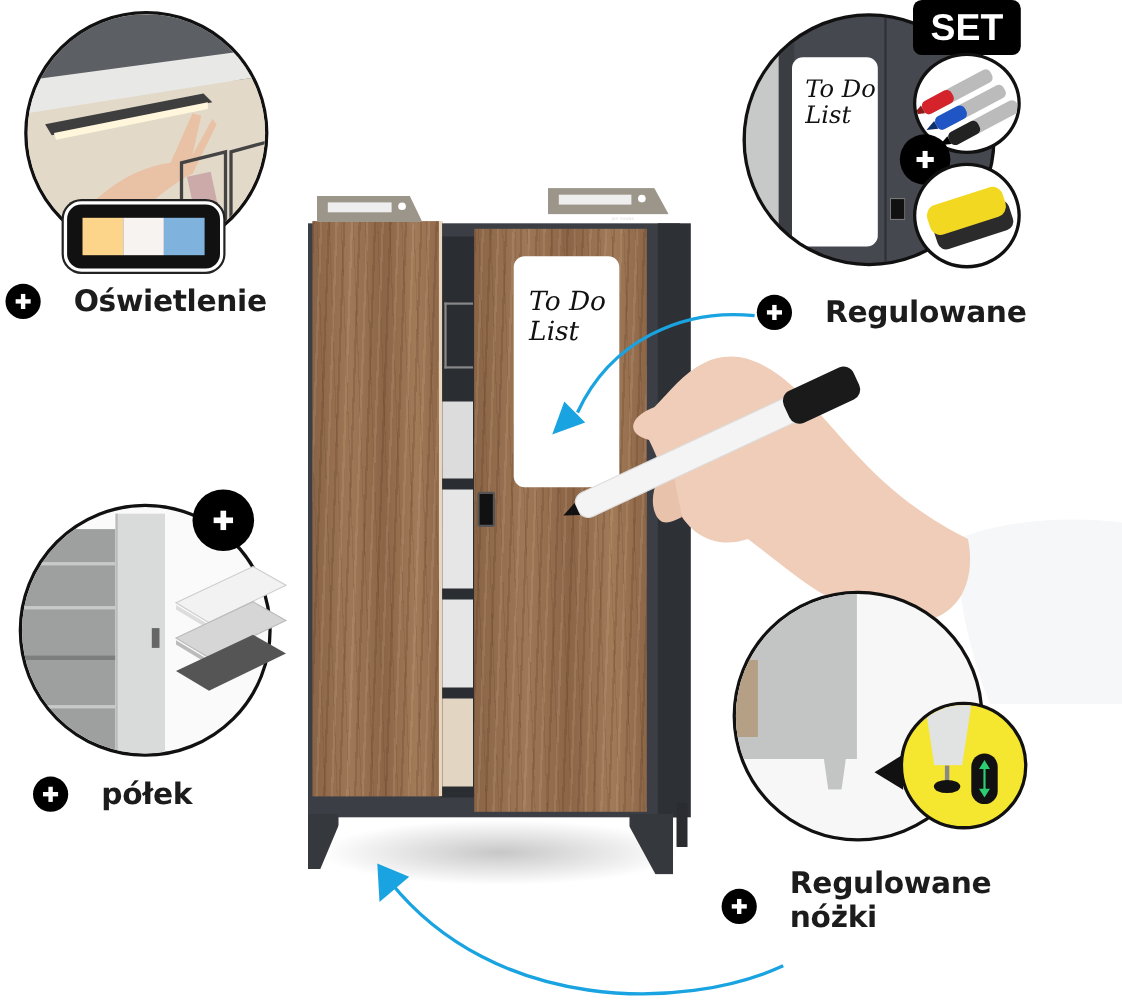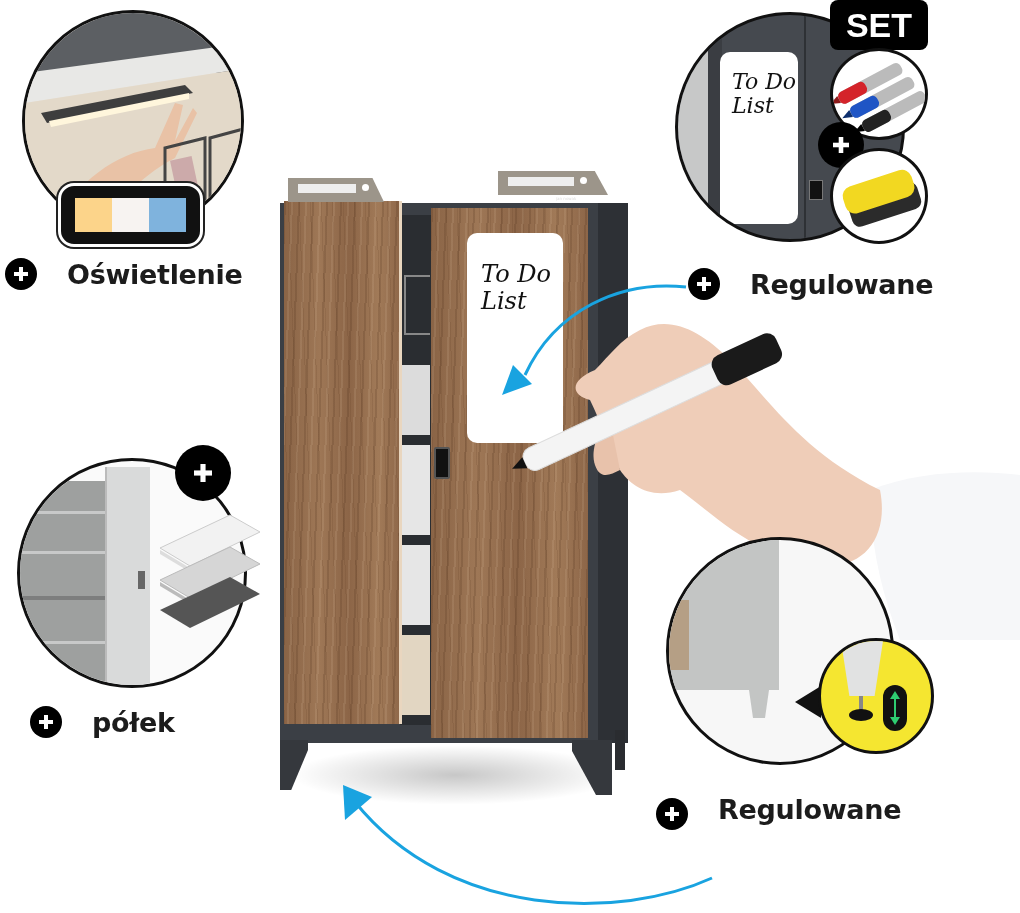--- a/index.html
+++ b/index.html
@@ -240,20 +240,21 @@
 
 <div class="feature-label" style="left:656px; top:788px;">
   <div class="plus-badge" style="margin-top:10px;">
     <svg viewBox="0 0 14 14">
         <rect x="5" y="0" width="4" height="14" fill="#fff"></rect>
         <rect x="0" y="5" width="14" height="4" fill="#fff"></rect>
       </svg>
   </div>
   <div class="label-text">
     <div>Regulowane</div>
+    <div>nóżki</div>
   </div>
 </div>
 
 <svg class="abs" style="left:0; top:0; pointer-events:none;" width="1020" height="913" viewBox="0 0 1020 913">
 
   <path d="M686 287 C620 280 555 310 525 375" fill="none" stroke="#19a3e0" stroke-width="3"></path>
   <polygon points="502,395 532,384 513,365" fill="#19a3e0"></polygon>
 
   <path d="M712 878 C620 920 450 920 355 802" fill="none" stroke="#19a3e0" stroke-width="3"></path>
   <polygon points="343,785 345,820 372,797" fill="#19a3e0"></polygon>

